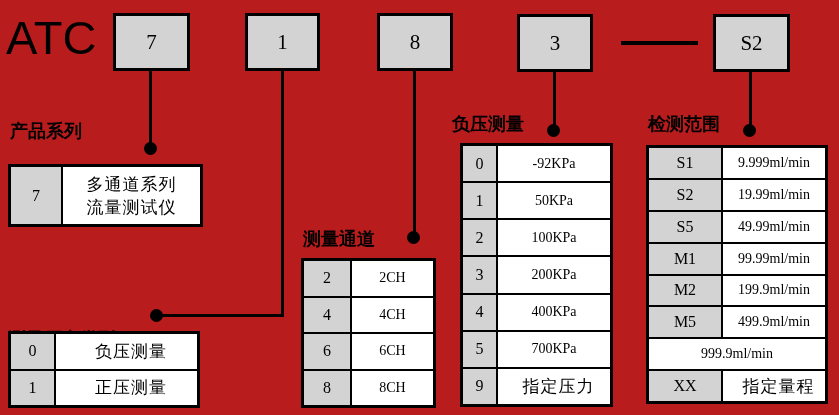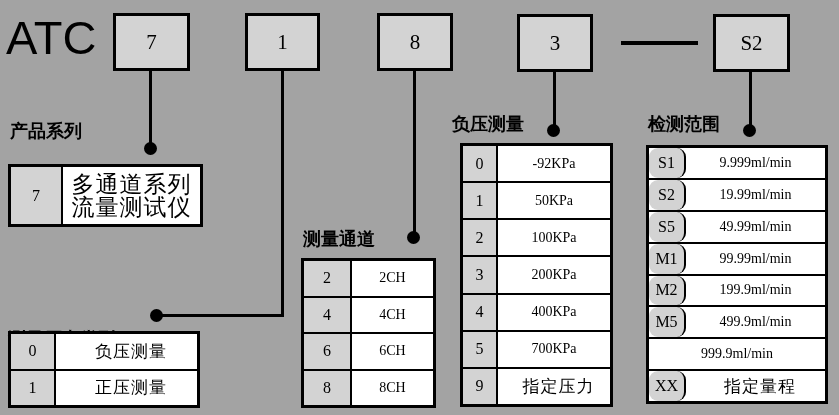--- a/index.html
+++ b/index.html
@@ -1,21 +1,21 @@
 <!DOCTYPE html>
 <html><head>
 <meta charset="utf-8">
 <style>
   * { margin: 0; padding: 0; box-sizing: border-box; }
   html, body { background: #ffffff; }
   .canvas {
     position: relative;
     width: 839px;
     height: 415px;
-    background: #a3a3a3;
+    background: #b91c1c;
     font-family: "Liberation Serif", "DejaVu Serif", serif;
     color: #000;
     overflow: hidden;
   }
 
   
   .brand {
     position: absolute;
     left: 6px; top: 12px;
     font-family: "Liberation Sans", "DejaVu Sans", sans-serif;
@@ -94,32 +94,32 @@
   }
   .tval {
     flex: 1;
     display: flex;
     align-items: center;
     justify-content: center;
     font-size: 14px;
     text-align: center;
   }
   .tval.cjk { font-size: 17px; letter-spacing: 1px; padding-left: 9px; }
-  .tval.two-line { flex-direction: column; line-height: 23px; font-size: 23px; letter-spacing: 1px; }
+  .tval.two-line { flex-direction: column; line-height: 23px; font-size: 17px; letter-spacing: 1px; }
 
   .tb-0 { left: 8px;   top: 164px; width: 195px; height: 63px; }
   .tb-0 .tkey { width: 52px; }
   .tb-1 { left: 8px;   top: 331px; width: 192px; height: 77px; }
   .tb-1 .tkey { width: 45px; }
   .tb-2 { left: 301px; top: 258px; width: 135px; height: 150px; }
   .tb-2 .tkey { width: 48px; }
   .tb-3 { left: 460px; top: 143px; width: 153px; height: 264px; }
   .tb-3 .tkey { width: 35px; }
   .tb-4 { left: 646px; top: 145px; width: 182px; height: 259px; }
-  .tb-4 .tkey { width: 37px; border-radius: 9px; }
+  .tb-4 .tkey { width: 74px; }
 </style>
 </head>
 <body>
 
 <div class="canvas">
 
   <div class="brand">ATC</div>
 
   <div class="codebox cb-0">
     <span>7</span>

